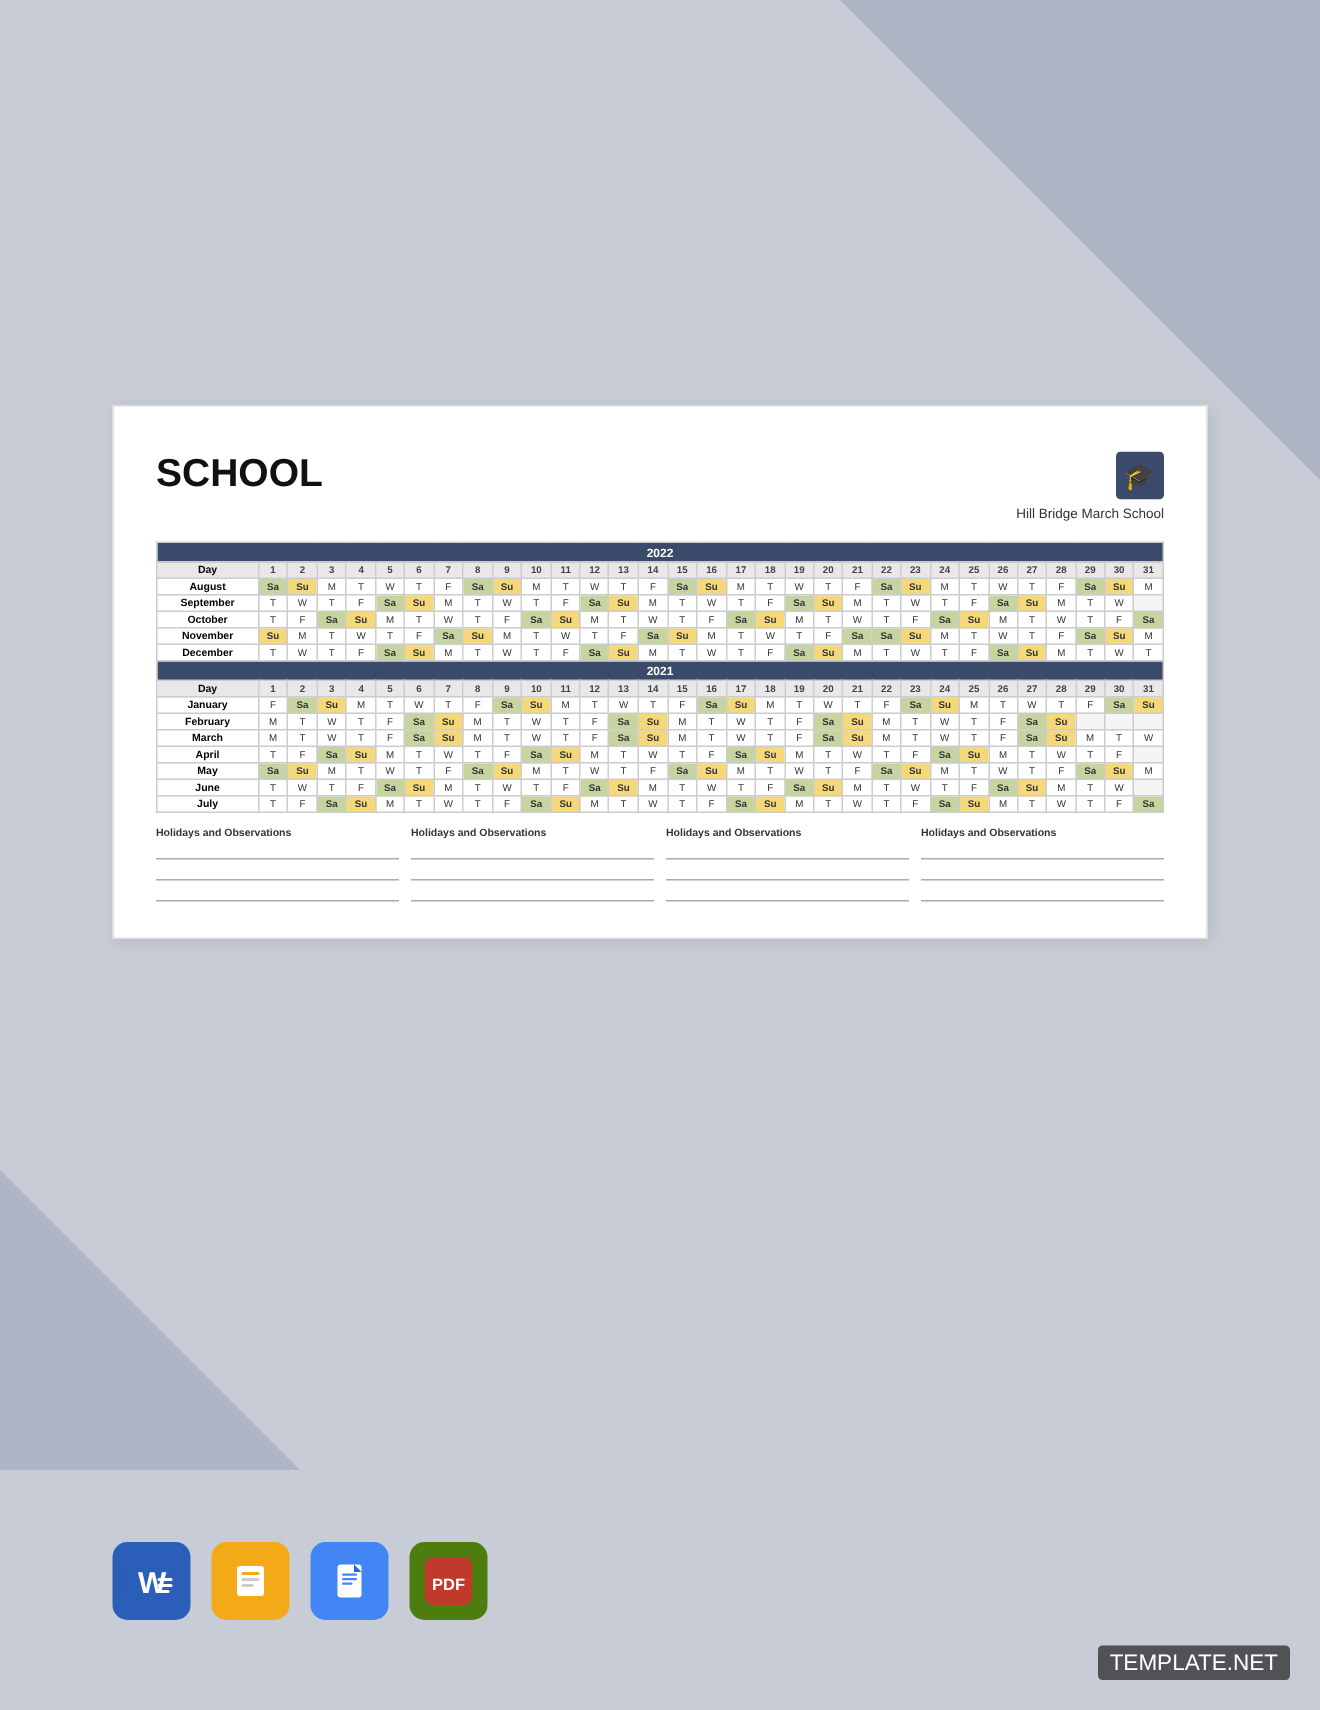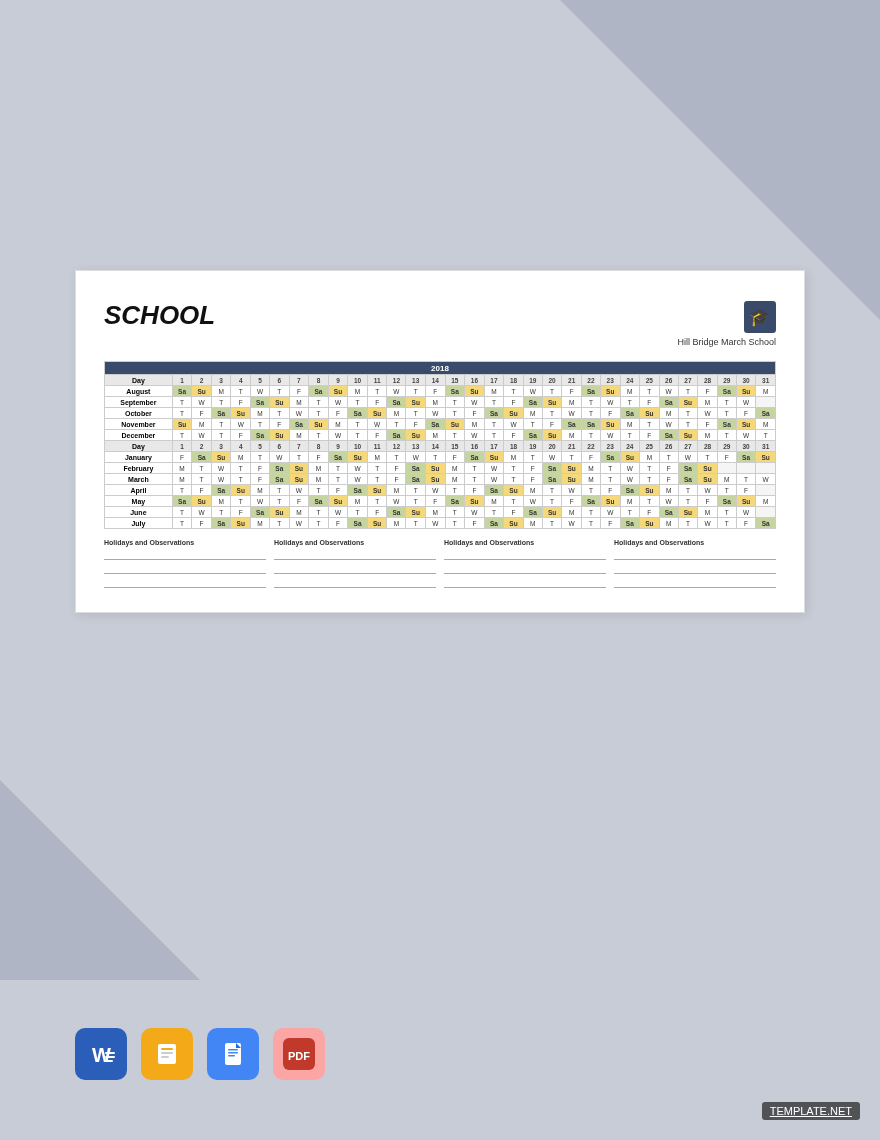--- a/index.html
+++ b/index.html
@@ -55,21 +55,20 @@
       align-items: flex-start;
       margin-bottom: 14px;
     }
 
     .doc-title {
       font-size: 26px;
       font-weight: 900;
       color: #111;
       line-height: 1.15;
       text-transform: uppercase;
-      font-style: italic;
     }
 
     .school-info {
       text-align: right;
       display: flex;
       flex-direction: column;
       align-items: flex-end;
     }
 
     .school-logo {
@@ -171,34 +170,33 @@
       height: 52px;
       border-radius: 10px;
       display: flex;
       align-items: center;
       justify-content: center;
     }
 
     .icon-word { background: #2b5eb8; }
     .icon-pages { background: #f4aa18; }
     .icon-docs { background: #4285f4; }
-    .icon-pdf { background: #fca5a5; }
+    .icon-pdf { background: #4d7c0f; }
 
     
     .template-badge {
       position: absolute;
       bottom: 20px;
       right: 20px;
       background: rgba(0,0,0,0.6);
       color: white;
-      font-size: 11px;
+      font-size: 15px;
       padding: 3px 8px;
       border-radius: 3px;
       z-index: 10;
-      text-decoration: underline;
     }
 
     .num-cell {
       font-size: 6.5px;
       color: #444;
     }
   </style>
 </head>
 <body>
 
@@ -218,21 +216,21 @@
         <text x="20" y="28" text-anchor="middle" fill="white" font-size="22">🎓</text>
       </svg>
       <div class="school-name">Hill Bridge March School</div>
     </div>
   </div>
 
   <table class="calendar-table">
     <thead>
 
       <tr>
-        <td class="year-header" colspan="32">2018</td>
+        <td class="year-header" colspan="32">2022</td>
       </tr>
 
       <tr>
         <th class="day-header month-cell">Day</th>
         <th class="day-header num-cell">1</th>
         <th class="day-header num-cell">2</th>
         <th class="day-header num-cell">3</th>
         <th class="day-header num-cell">4</th>
         <th class="day-header num-cell">5</th>
         <th class="day-header num-cell">6</th>
@@ -430,20 +428,23 @@
           <td class="sa">Sa</td>
           <td class="su">Su</td>
           <td class="reg">M</td>
           <td class="reg">T</td>
           <td class="reg">W</td>
           <td class="reg">T</td>
         </tr>
       </tbody>
     <tbody>
 
+      <tr>
+        <td class="year-header" colspan="32">2021</td>
+      </tr>
 
       <tr>
         <th class="day-header month-cell">Day</th>
         <th class="day-header num-cell">1</th>
         <th class="day-header num-cell">2</th>
         <th class="day-header num-cell">3</th>
         <th class="day-header num-cell">4</th>
         <th class="day-header num-cell">5</th>
         <th class="day-header num-cell">6</th>
         <th class="day-header num-cell">7</th>

